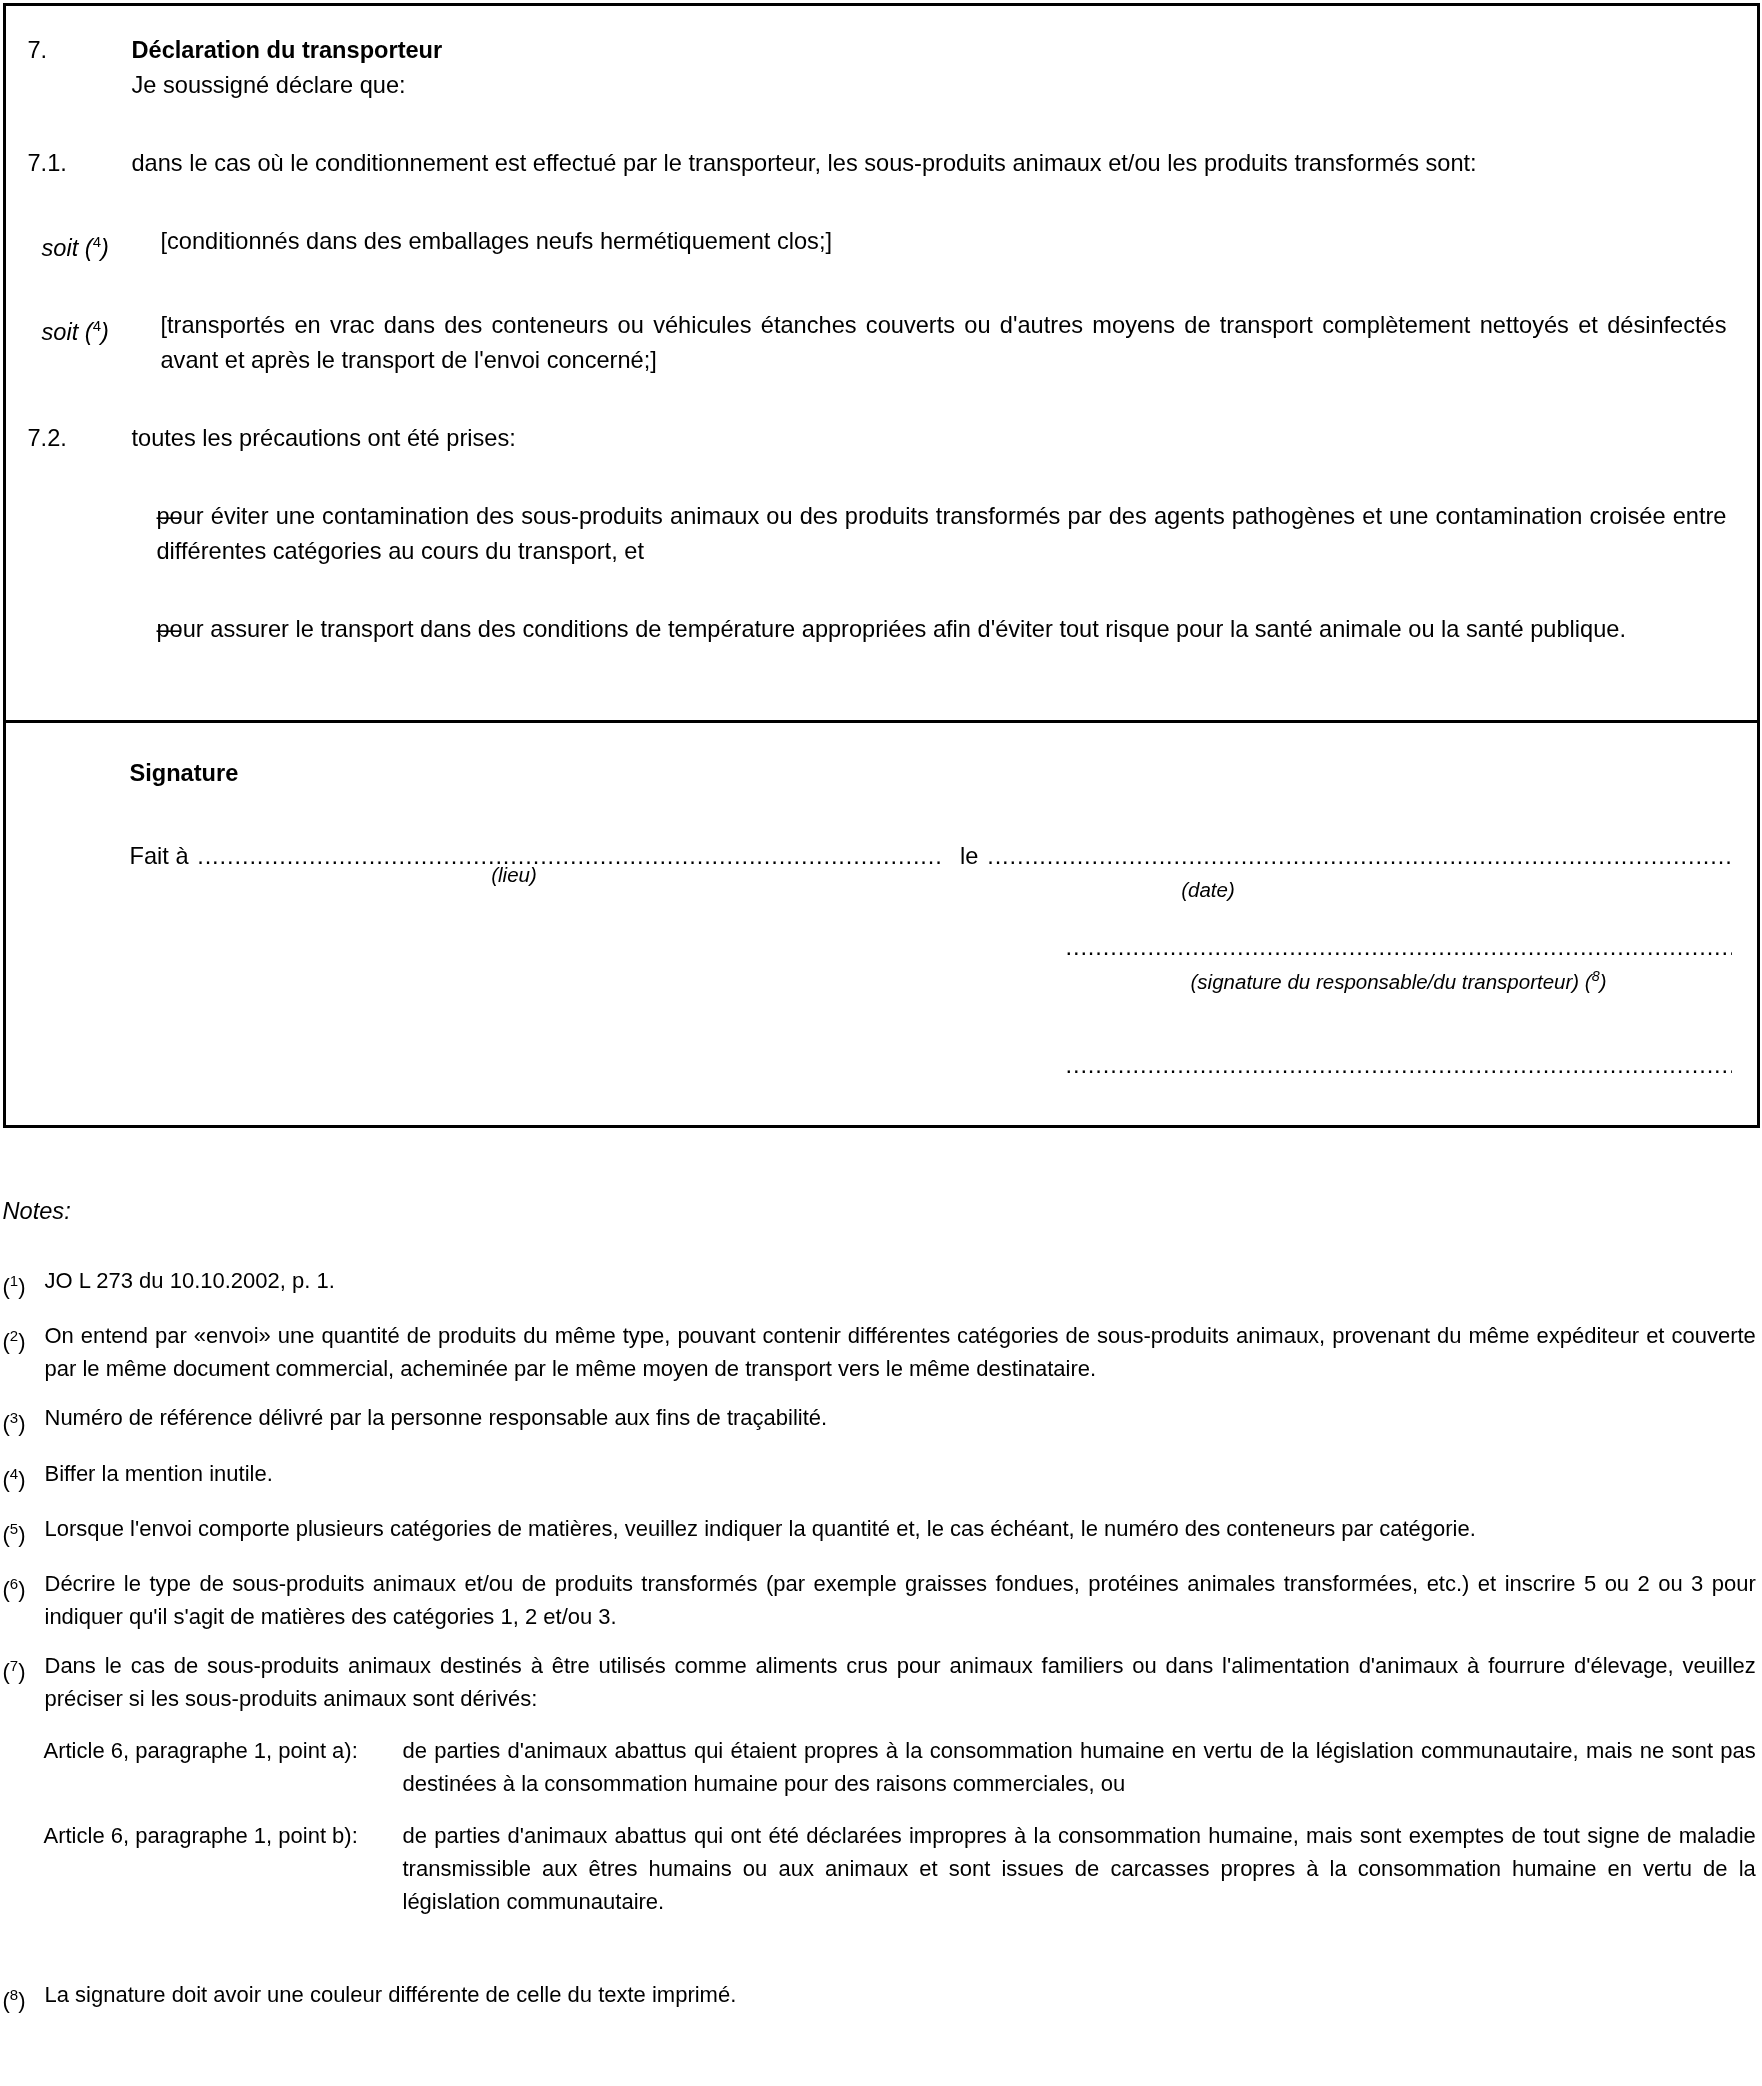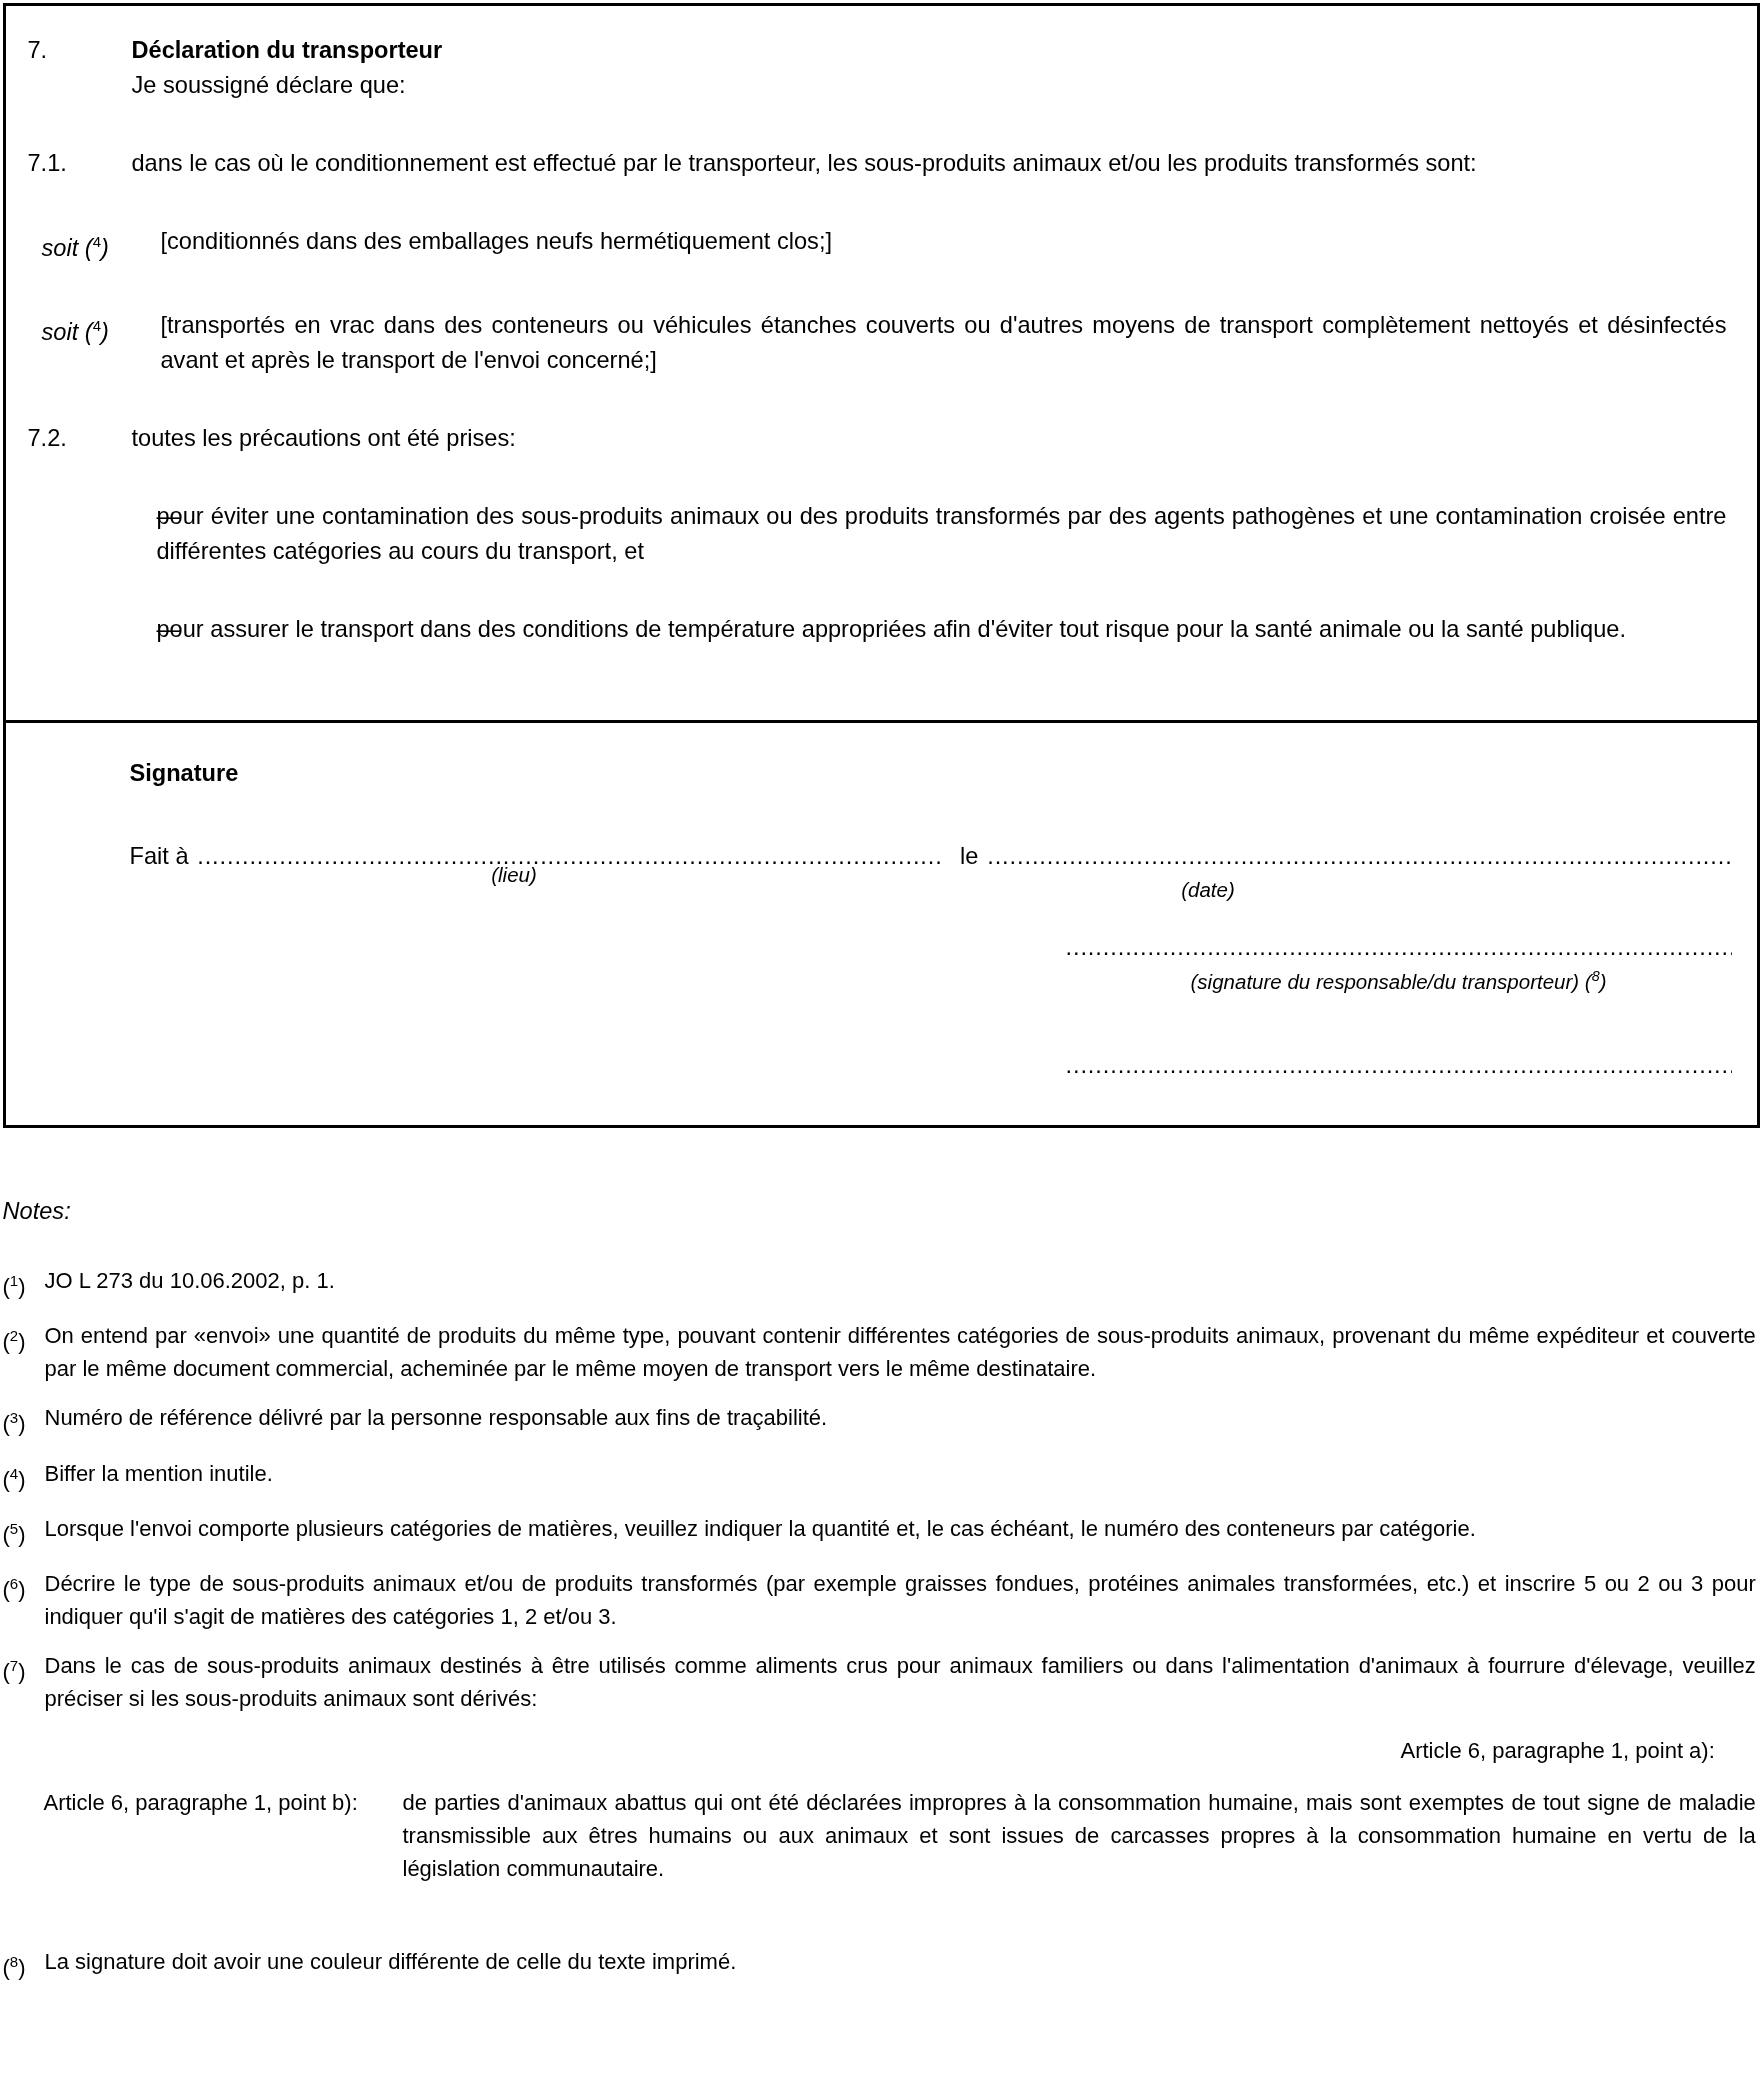--- a/index.html
+++ b/index.html
@@ -284,21 +284,21 @@
     </div>
 
   </div>
 
   <div class="notes">
 
     <div class="notes-title">Notes:</div>
 
     <div class="note">
       <div class="mk">(<sup>1</sup>)</div>
-      <div class="txt nojust">JO L 273 du 10.06.2002, p. 1.</div>
+      <div class="txt nojust">JO L 273 du 10.10.2002, p. 1.</div>
     </div>
 
     <div class="note">
       <div class="mk">(<sup>2</sup>)</div>
       <div class="txt">On entend par «envoi» une quantité de produits du même type, pouvant contenir différentes catégories de sous-produits animaux, provenant du même expéditeur et couverte par le même document commercial, acheminée par le même moyen de transport vers le même destinataire.</div>
     </div>
 
     <div class="note">
       <div class="mk">(<sup>3</sup>)</div>
       <div class="txt nojust">Numéro de référence délivré par la personne responsable aux fins de traçabilité.</div>
@@ -319,20 +319,21 @@
       <div class="txt">Décrire le type de sous-produits animaux et/ou de produits transformés (par exemple graisses fondues, protéines animales transformées, etc.) et inscrire 5 ou 2 ou 3 pour indiquer qu'il s'agit de matières des catégories 1, 2 et/ou 3.</div>
     </div>
 
     <div class="note">
       <div class="mk">(<sup>7</sup>)</div>
       <div class="txt">Dans le cas de sous-produits animaux destinés à être utilisés comme aliments crus pour animaux familiers ou dans l'alimentation d'animaux à fourrure d'élevage, veuillez préciser si les sous-produits animaux sont dérivés:</div>
     </div>
 
     <div class="artrow">
       <div class="lbl">Article 6, paragraphe 1, point a):</div>
+      <div class="val">de parties d'animaux abattus qui étaient propres à la consommation humaine en vertu de la législation communautaire, mais ne sont pas destinées à la consommation humaine pour des raisons commerciales, ou</div>
     </div>
 
     <div class="artrow">
       <div class="lbl">Article 6, paragraphe 1, point b):</div>
       <div class="val">de parties d'animaux abattus qui ont été déclarées impropres à la consommation humaine, mais sont exemptes de tout signe de maladie transmissible aux êtres humains ou aux animaux et sont issues de carcasses propres à la consommation humaine en vertu de la législation communautaire.</div>
     </div>
 
     <div class="spacer-lg"></div>
 
     <div class="note">

